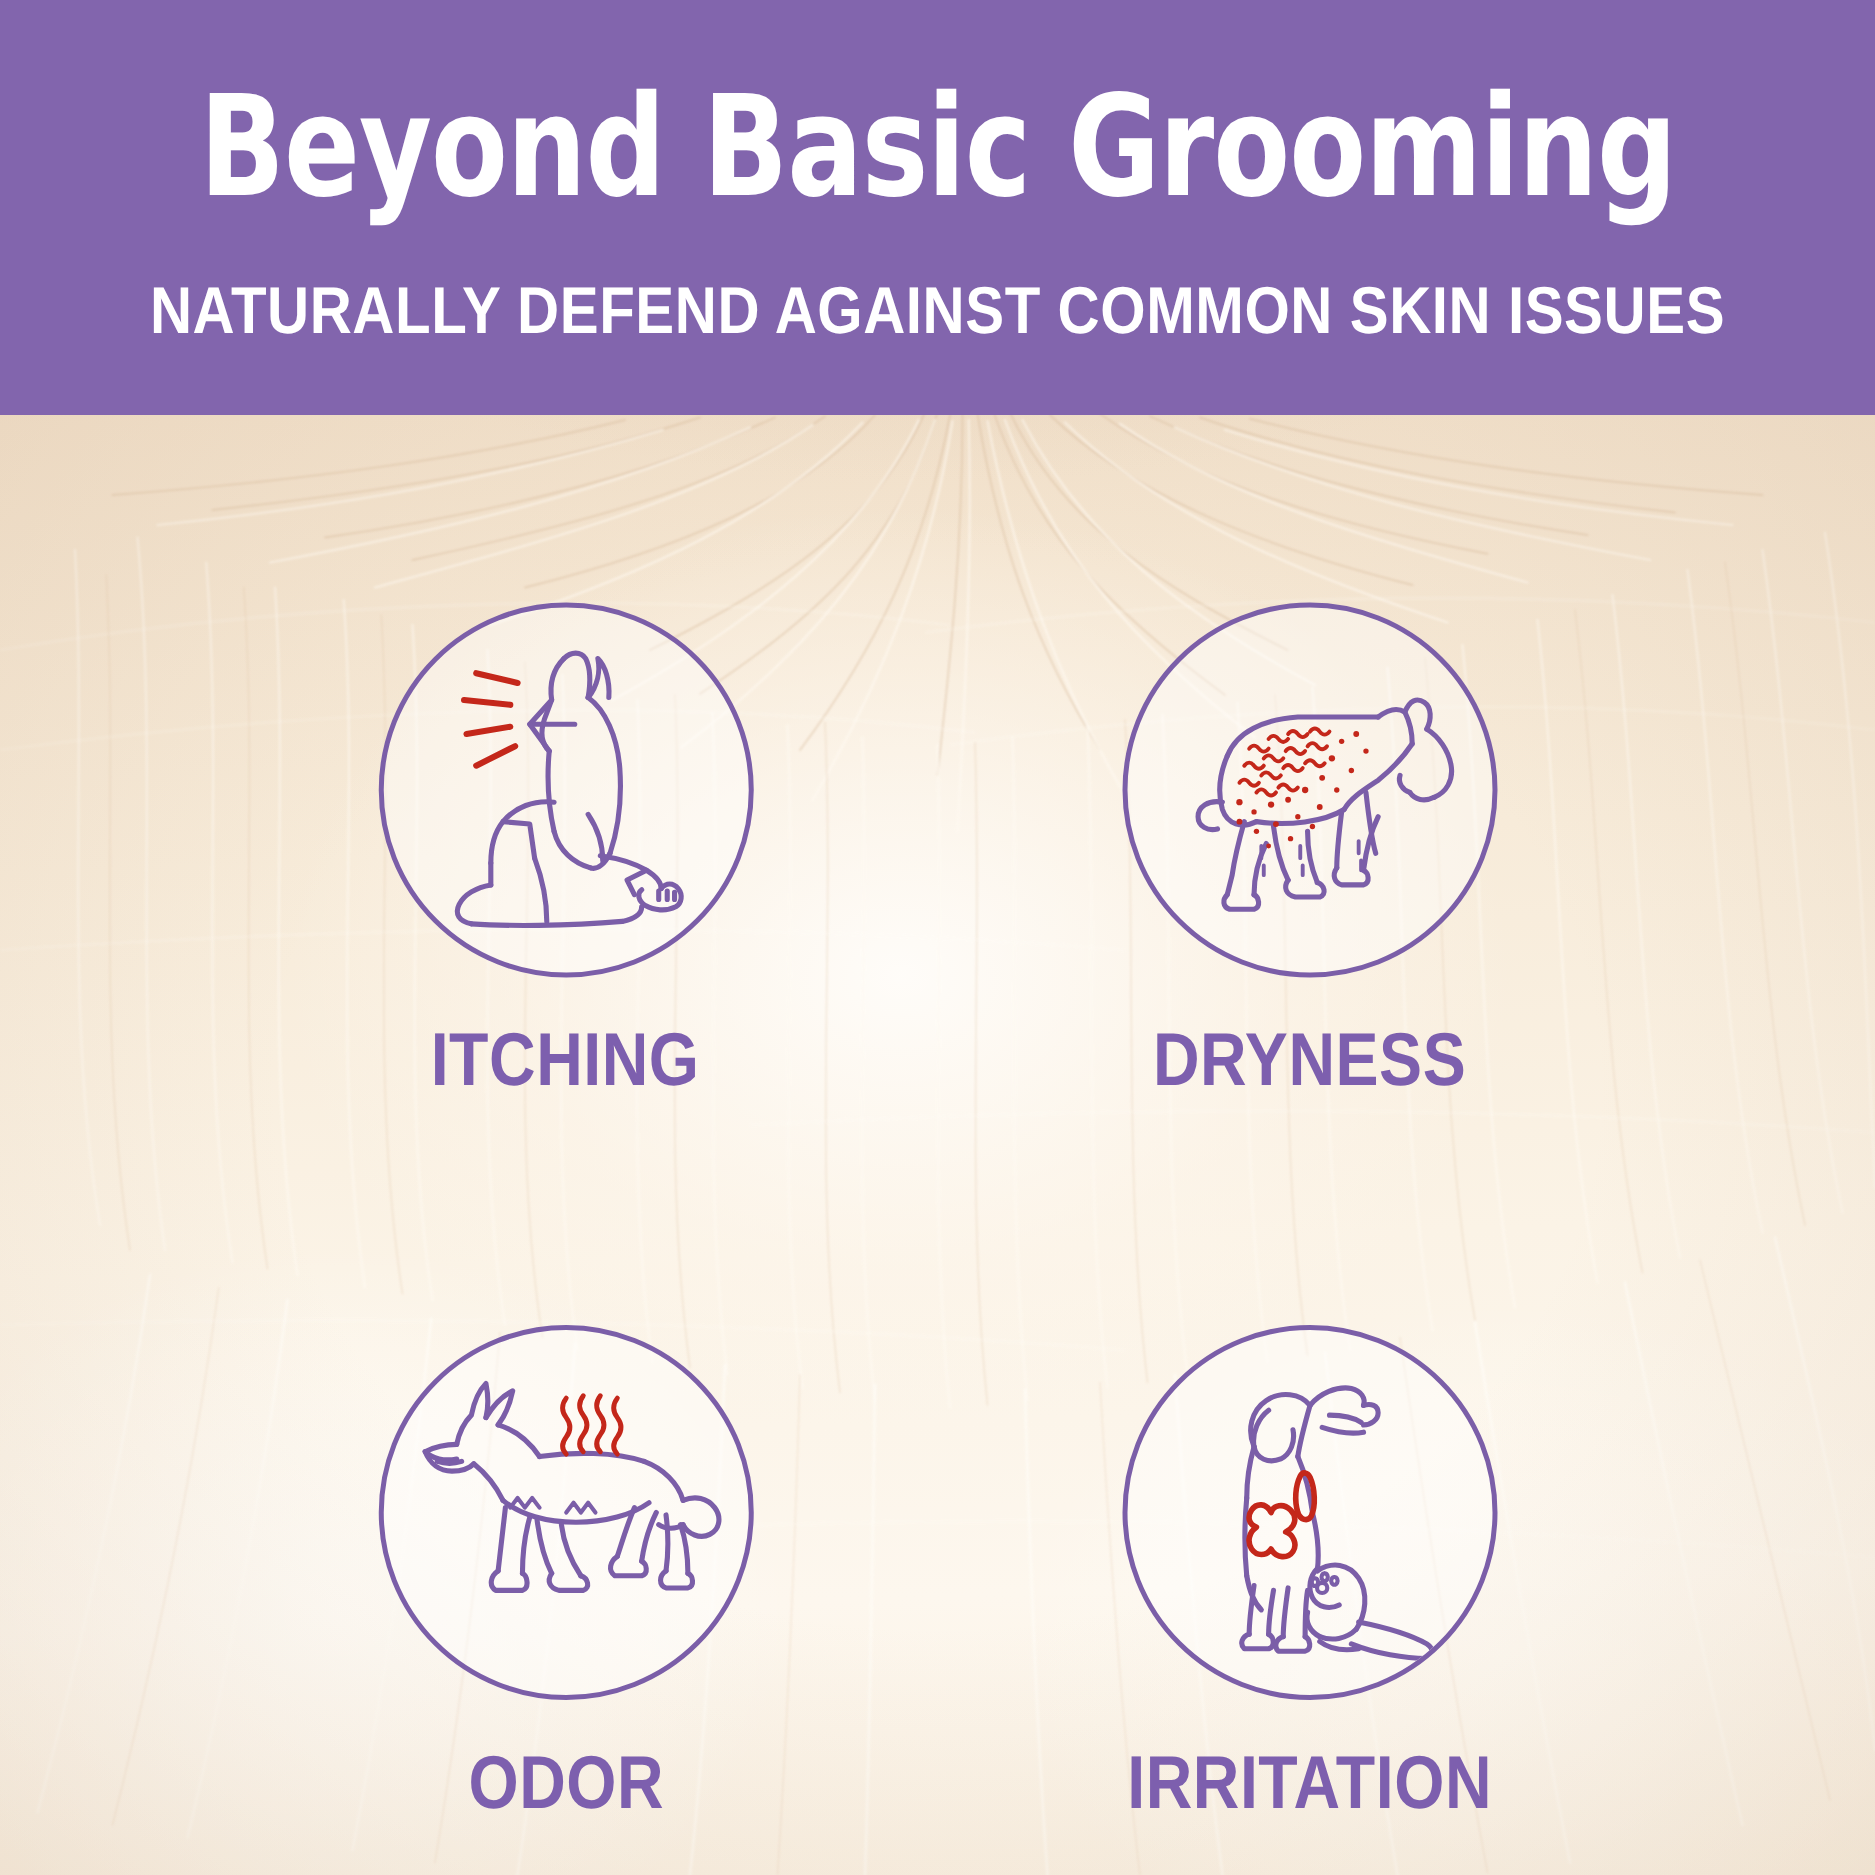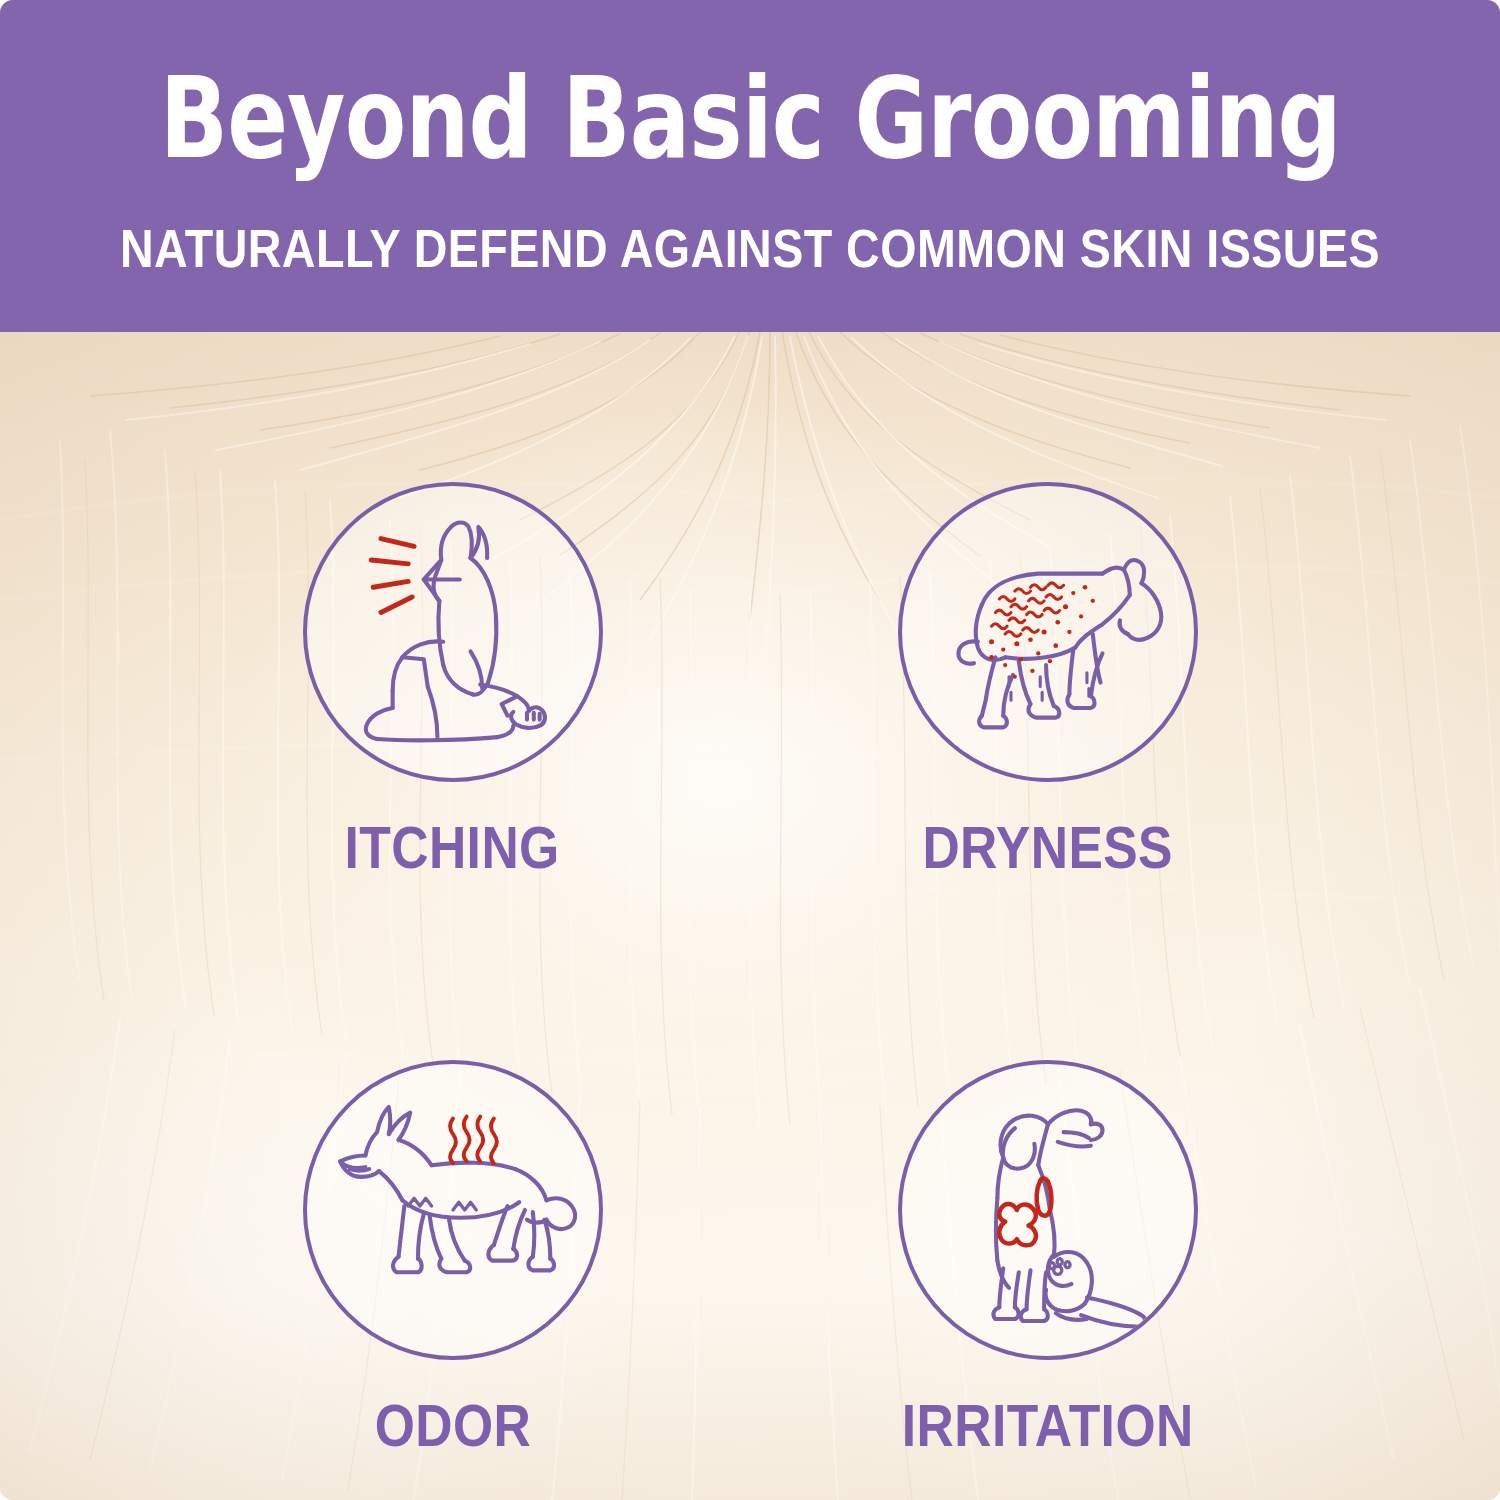--- a/index.html
+++ b/index.html
@@ -10,21 +10,20 @@
   body {
     font-family: "Liberation Sans", sans-serif;
   }
 
   #poster {
     position: relative;
     width: 1500px;
     height: 1500px;
     overflow: hidden;
     background: #f0ddc6;
-    border-radius: 13px;
   }
 
   
   .fur-base {
     position: absolute;
     left: 0; top: 0;
     width: 1500px;
     height: 1500px;
     background:
       radial-gradient(ellipse 680px 520px at 48% 52%, rgba(255,253,250,0.95) 0%, rgba(253,246,236,0.55) 45%, rgba(255,255,255,0) 72%),

